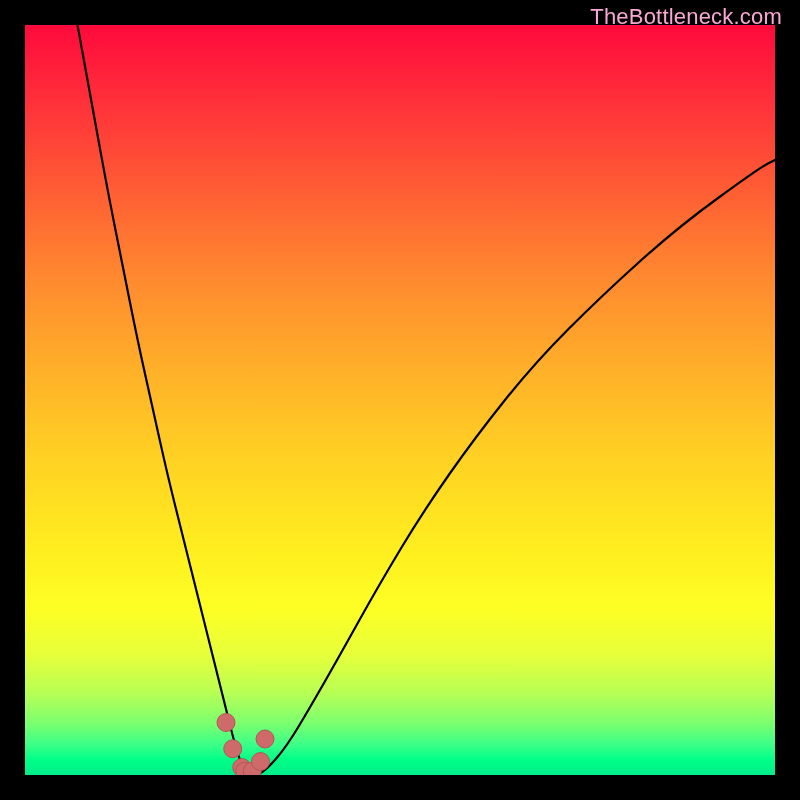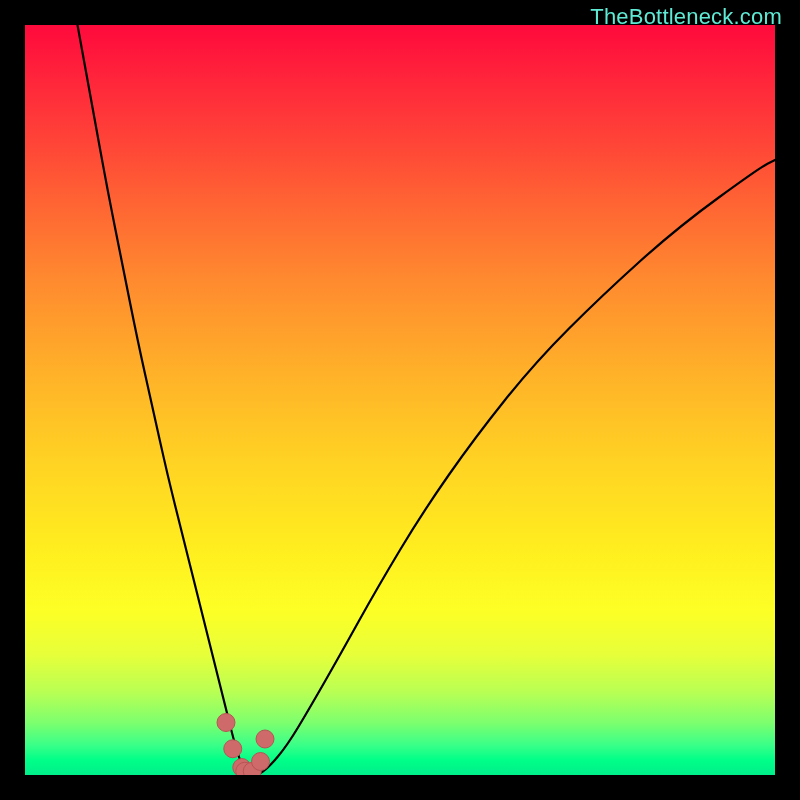--- a/index.html
+++ b/index.html
@@ -31,21 +31,21 @@
       #7dff6e 93%,
       #3aff88 96%,
       #00ff88 98%,
       #00ee8a 100%
     );
   }
   .watermark {
     position: absolute;
     top: 4px;
     right: 18px;
-    color: #5eead4;
+    color: #f9a8d4;
     font-size: 22px;
     letter-spacing: 0.2px;
     z-index: 5;
   }
   svg.curve {
     position: absolute;
     left: 0;
     top: 0;
     width: 750px;
     height: 750px;

